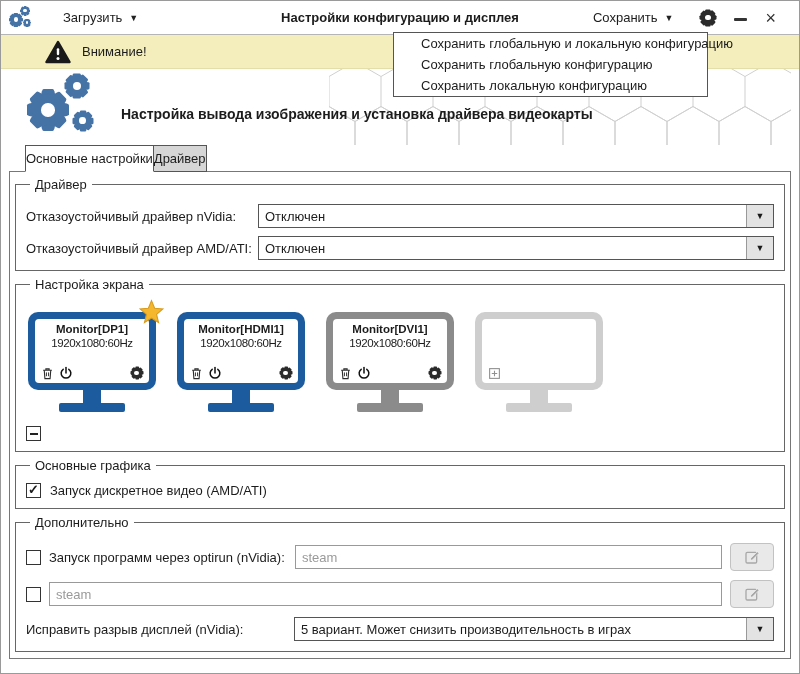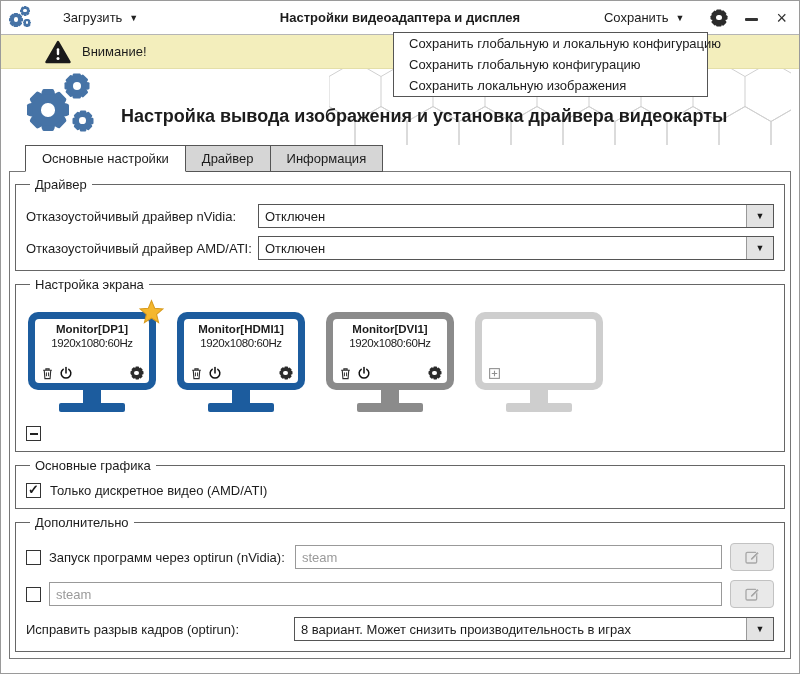--- a/index.html
+++ b/index.html
@@ -13,40 +13,40 @@
   .gear i{position:absolute;left:50%;top:50%;width:100%;height:34%;
     background:var(--c);border-radius:18%;
     transform:translate(-50%,-50%) rotate(var(--r));}
   .gear .gbody{position:absolute;inset:11%;border-radius:50%;background:var(--c);}
   .gear .ghole{position:absolute;inset:34%;border-radius:50%;background:#fff;}
   
   .titlebar{height:33px;border-bottom:1px solid #b5b5b5;display:flex;align-items:center;position:relative;}
   .appicon{position:relative;width:26px;height:24px;margin-left:8px;}
   .menubtn{display:flex;align-items:center;gap:7px;padding:0 8px;margin-left:20px;cursor:default;}
   .tb-title{position:absolute;left:0;right:0;text-align:center;font-weight:bold;pointer-events:none;}
-  .tb-right{margin-left:auto;display:flex;align-items:center;gap:18px;padding-right:12px;}
+  .tb-right{margin-left:auto;display:flex;align-items:center;gap:18px;padding-right:23px;}
   .chev{font-size:9px;color:#222;}
   .tb-gear{position:relative;width:17px;height:17px;}
   .minbar{width:13px;height:3px;background:#333;border-radius:1px;margin-top:4px;}
   .closex{font-size:18px;color:#333;line-height:1;}
   
   .warnbar{height:33px;background:#f3eebc;border-bottom:1px solid #e4dfa9;
     display:flex;align-items:center;gap:11px;padding-left:44px;}
   
   .savemenu{position:absolute;left:392px;top:31px;width:313px;background:#fff;
     border:1px solid #555;z-index:60;}
-  .savemenu .mi{height:21px;line-height:21px;padding-left:15px;white-space:nowrap;}
+  .savemenu .mi{height:21px;line-height:21px;padding-left:27px;white-space:nowrap;}
   
   .header{height:76px;position:relative;}
   .hexbg{position:absolute;right:8px;top:0;}
   .biglogo{position:absolute;left:26px;top:4px;width:84px;height:66px;}
-  .subtitle{position:absolute;left:120px;top:37px;font-weight:bold;font-size:18px;z-index:2;}
+  .subtitle{position:absolute;left:120px;top:37px;font-weight:bold;font-size:14px;z-index:2;}
   
   .tabs{display:flex;margin-left:24px;height:27px;position:relative;z-index:5;}
-  .tab{padding:0 16px;line-height:25px;background:#d6d6d6;border:1px solid #555;border-left:none;box-sizing:border-box;text-align:right;}
+  .tab{padding:0 0;line-height:25px;background:#d6d6d6;border:1px solid #555;border-left:none;box-sizing:border-box;text-align:right;}
   .tab:first-child{border-left:1px solid #555;}
   .tab.active{background:#fff;border-bottom:1px solid #fff;}
   
   .frame{margin:0 8px;border:1px solid #777;margin-top:-1px;padding:5px 5px 6px;box-sizing:border-box;background:#fff;}
   fieldset{border:1px solid #666;margin:0 0 6px 0;padding:4px 10px 10px;min-inline-size:0;}
   fieldset:last-child{margin-bottom:0;}
   legend{padding:0 5px;margin-left:4px;}
   .cbrow{display:flex;align-items:center;gap:9px;margin-top:6px;}
   .cb{width:15px;height:15px;border:1px solid #333;background:#fff;box-sizing:border-box;
       display:inline-flex;align-items:center;justify-content:center;flex:none;}
@@ -111,21 +111,21 @@
         <i style="--r:90deg"></i>
         <i style="--r:135deg"></i>
         <span class="gbody"></span>
         <span class="ghole"></span>
       </span>
   </span>
   <div class="menubtn">
     <span>Загрузить</span>
     <span class="chev">▼</span>
   </div>
-  <div class="tb-title">Настройки видеоадаптера и дисплея</div>
+  <div class="tb-title">Настройки конфигурацию и дисплея</div>
   <div class="tb-right">
     <div class="menubtn" style="margin-left:0;">
       <span>Сохранить</span>
       <span class="chev">▼</span>
     </div>
     <span class="tb-gear">
       <span class="gear" style="left:0;top:0;width:17px;height:17px;--c:#2b2b2b">
           <i style="--r:0deg"></i>
           <i style="--r:45deg"></i>
           <i style="--r:90deg"></i>
@@ -144,21 +144,21 @@
     <path d="M13 2 L24.5 22 H1.5 Z" fill="#1a1a1a" stroke="#1a1a1a" stroke-width="2.5" stroke-linejoin="round"></path>
     <rect x="11.8" y="8.2" width="2.4" height="7" rx="1.1" fill="#fff"></rect>
     <circle cx="13" cy="18.4" r="1.5" fill="#fff"></circle>
   </svg>
   <span>Внимание!</span>
 </div>
 
 <div class="savemenu">
   <div class="mi">Сохранить глобальную и локальную конфигурацию</div>
   <div class="mi">Сохранить глобальную конфигурацию</div>
-  <div class="mi">Сохранить локальную изображения</div>
+  <div class="mi">Сохранить локальную конфигурацию</div>
 </div>
 
 <div class="header">
   <svg class="hexbg" width="462" height="76">
     <defs>
       <pattern id="hx" width="52" height="90" patternUnits="userSpaceOnUse">
         <g fill="none" stroke="#a8a8a8" stroke-width="1" opacity="0.55">
           <path d="M26 -7.5 L52 7.5 L52 37.5 L26 52.5 L0 37.5 L0 7.5 Z"></path>
           <path d="M0 37.5 L26 52.5 L26 82.5 L0 97.5 L-26 82.5 L-26 52.5 Z"></path>
           <path d="M52 37.5 L78 52.5 L78 82.5 L52 97.5 L26 82.5 L26 52.5 Z"></path>
@@ -192,21 +192,20 @@
         <span class="gbody"></span>
         <span class="ghole"></span>
       </span>
   </span>
   <div class="subtitle">Настройка вывода изображения и установка драйвера видеокарты</div>
 </div>
 
 <div class="tabs">
   <div class="tab active">Основные настройки</div>
   <div class="tab">Драйвер</div>
-  <div class="tab">Информация</div>
 </div>
 
 <div class="frame">
 
   <fieldset>
     <legend>Драйвер</legend>
     <div class="row">
       <span class="lbl-driver">Отказоустойчивый драйвер nVidia:</span>
       <div class="combo">
         <span class="combo-text">Отключен</span>
@@ -345,21 +344,21 @@
         </span>
     </div>
   </fieldset>
 
   <fieldset>
     <legend>Основные графика</legend>
     <div class="cbrow">
       <span class="cb">
           <span class="mark">✓</span>
         </span>
-      <span>Только дискретное видео (AMD/ATI)</span>
+      <span>Запуск дискретное видео (AMD/ATI)</span>
     </div>
   </fieldset>
 
   <fieldset>
     <legend>Дополнительно</legend>
     <div class="xrow">
       <span class="cb"></span>
       <span class="xlabel">Запуск программ через optirun (nVidia):</span>
       <input class="txtin" type="text" placeholder="steam" style="">
       <span class="editbtn">
@@ -373,21 +372,21 @@
       <span class="cb"></span>
       <input class="txtin" type="text" placeholder="steam" style="">
       <span class="editbtn">
         <svg width="16" height="16" viewBox="0 0 24 24">
             <rect x="3" y="5" width="16" height="16" rx="2" fill="none" stroke="#a8a8a8" stroke-width="2"></rect>
             <path d="M10 14 L20 4 l2.5 2.5 L12.5 16.5 L10 17 Z" fill="#a8a8a8" stroke="#fff" stroke-width="0.8"></path>
           </svg>
       </span>
     </div>
     <div class="xrow">
-      <span class="xlabel3">Исправить разрыв кадров (optirun):</span>
+      <span class="xlabel3">Исправить разрыв дисплей (nVidia):</span>
       <div class="combo">
-        <span class="combo-text">8 вариант. Может снизить производительность в играх</span>
+        <span class="combo-text">5 вариант. Может снизить производительность в играх</span>
         <span class="combo-btn">▼</span>
       </div>
     </div>
   </fieldset>
 
 </div>
 
 </body></html>

